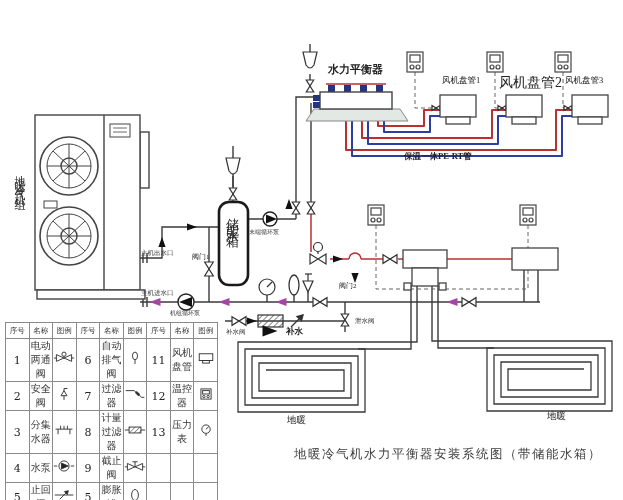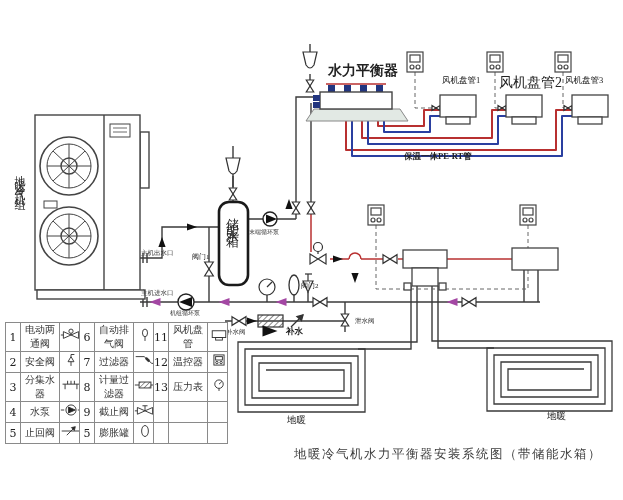--- a/index.html
+++ b/index.html
@@ -234,40 +234,51 @@
       <polygon points="247,317.4 247,324.6 257,321" fill="#111"></polygon>
       <polygon points="262.5,325.6 262.5,336.4 277.5,331" fill="#111"></polygon>
       <polygon points="160.5,298.04 160.5,305.96 149.5,302" fill="#a347a3"></polygon>
       <polygon points="229.5,298.04 229.5,305.96 218.5,302" fill="#a347a3"></polygon>
       <polygon points="286.5,298.04 286.5,305.96 275.5,302" fill="#a347a3"></polygon>
       <polygon points="457.5,298.04 457.5,305.96 446.5,302" fill="#a347a3"></polygon>
     </svg>
 
 <div class="lbl v" style="left:14px;top:166px;font-size:11px;letter-spacing:5px;">地暖冷气机组</div>
 <div class="lbl v" style="left:226px;top:207px;font-size:13px;letter-spacing:6px;">储能水箱</div>
-<div class="lbl" style="left:328px;top:64px;font-size:14px;font-weight:bold;">水力平衡器</div>
+<div class="lbl" style="left:328px;top:64px;font-size:11px;font-weight:bold;">水力平衡器</div>
 <div class="lbl" style="left:433px;top:76px;font-size:8.5px;margin-left:9px;">风机盘管1</div>
 <div class="lbl" style="left:499px;top:76px;font-size:14px;">风机盘管2</div>
 <div class="lbl" style="left:565px;top:76px;font-size:8.5px;">风机盘管3</div>
 <div class="lbl" style="left:404px;top:152px;font-size:8.5px;font-weight:bold;">保温一体PE-RT管</div>
 <div class="lbl tiny" style="left:141px;top:250px;">主机出水口</div>
 <div class="lbl tiny" style="left:141px;top:290px;">主机进水口</div>
 <div class="lbl" style="left:170px;top:310px;font-size:6px;color:#333;">机组循环泵</div>
 <div class="lbl" style="left:249px;top:229px;font-size:6px;color:#333;">末端循环泵</div>
 <div class="lbl" style="left:192px;top:254px;font-size:7px;text-align:right;">阀门1</div>
-<div class="lbl" style="left:301px;top:283px;font-size:7px;">阀门2</div>
+<div class="lbl" style="left:301px;top:283px;font-size:7px;padding-left:38px;">阀门2</div>
 <div class="lbl tiny" style="left:226px;top:329px;">补水阀</div>
 <div class="lbl" style="left:286px;top:327px;font-size:8.5px;font-weight:bold;text-align:right;">补水</div>
 <div class="lbl tiny" style="left:355px;top:318px;">泄水阀</div>
 <div class="lbl" style="left:287px;top:416px;font-size:9.5px;">地暖</div>
 <div class="lbl" style="left:547px;top:412px;font-size:9.5px;">地暖</div>
 
 <table id="legend">
       <tbody>
         <tr>
+          <th>序号</th>
+          <th>名称</th>
+          <th>图例</th>
+          <th>序号</th>
+          <th>名称</th>
+          <th>图例</th>
+          <th>序号</th>
+          <th>名称</th>
+          <th>图例</th>
+        </tr>
+        <tr>
           <td class="no">1</td>
           <td class="nm">电动两通阀</td>
           <td class="sy"><svg width="22" height="14" viewBox="0 0 26 16" fill="none" stroke="#333" stroke-width="1.1">
               <path d="M1,8 H4 M22,8 H25"></path>
               <path d="M4,4 L13,8 L4,12 Z M22,4 L13,8 L22,12 Z"></path>
               <circle cx="13" cy="3.5" r="2.5"></circle>
               <line x1="13" y1="6" x2="13" y2="8"></line>
             </svg></td>
           <td class="no">6</td>
           <td class="nm">自动排气阀</td>

